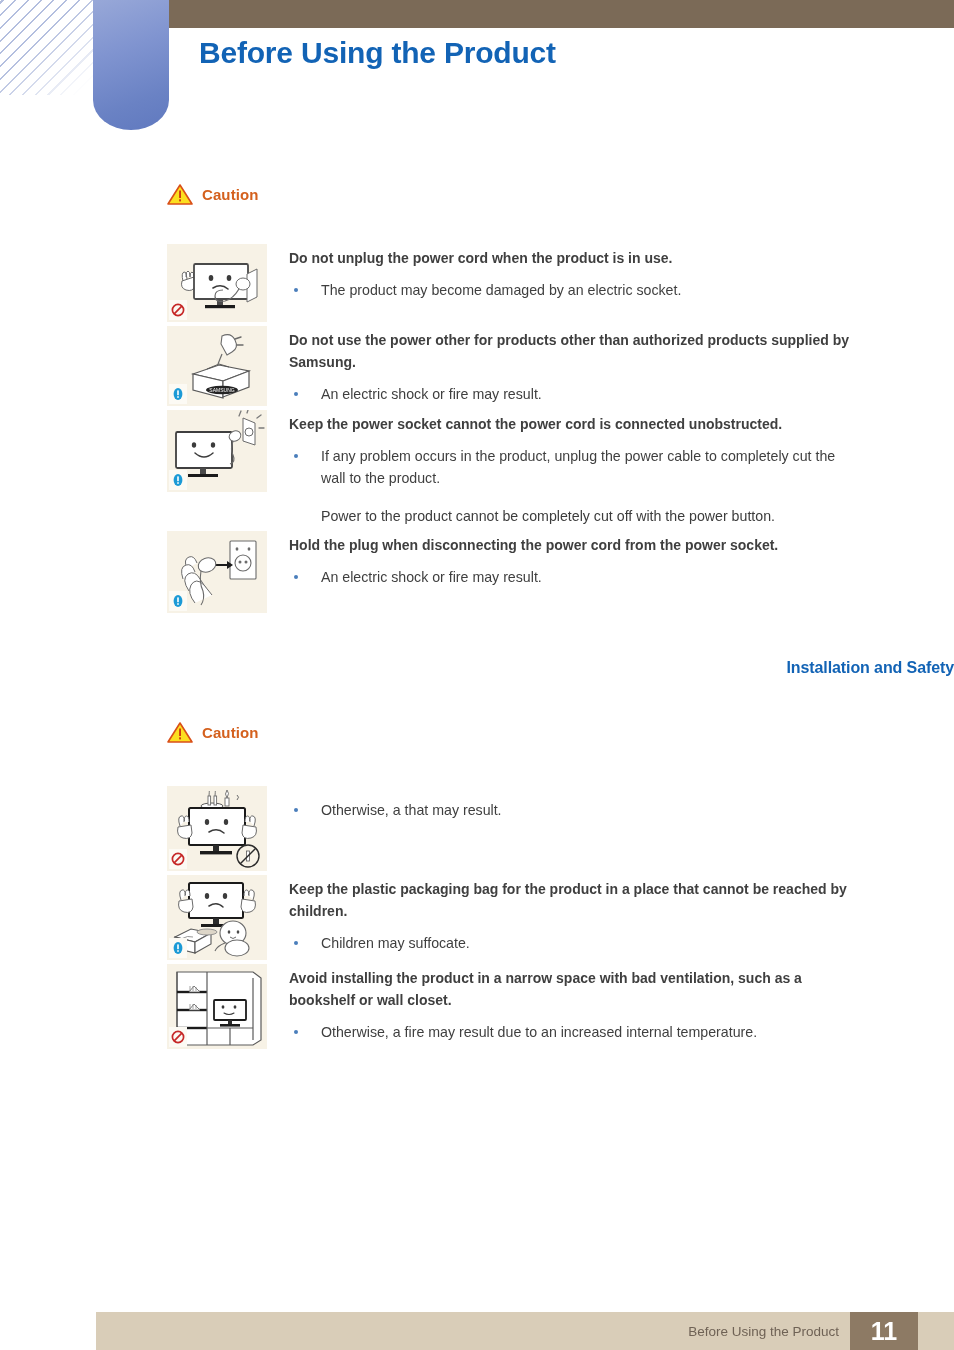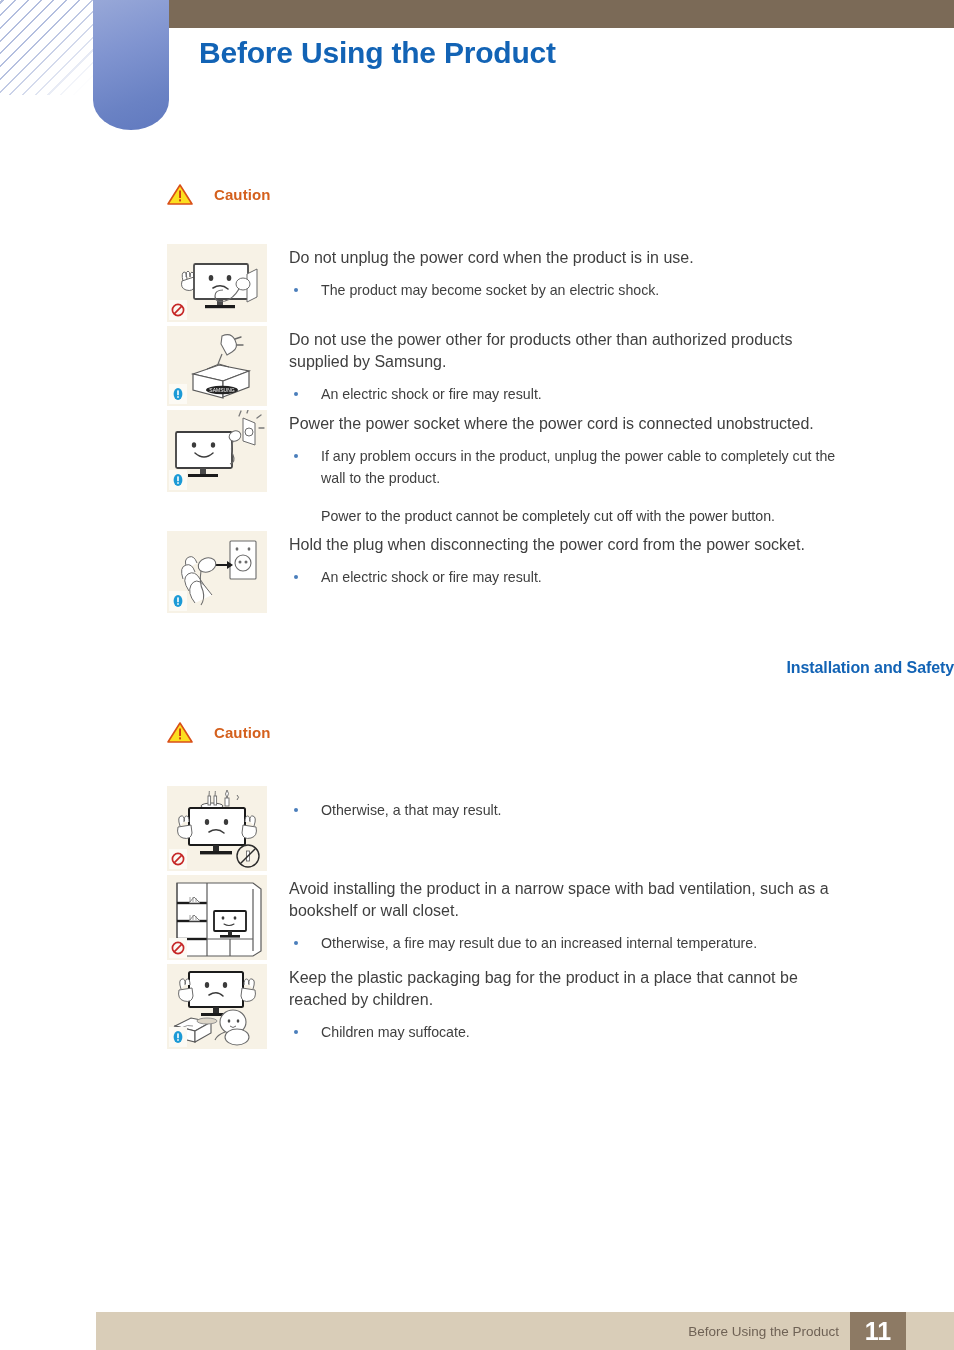--- a/index.html
+++ b/index.html
@@ -42,21 +42,21 @@
   .page-title {
     position: absolute; left: 199px; top: 36px;
     font-size: 30px; font-weight: bold; color: #1263b5;
     letter-spacing: -0.2px; white-space: nowrap;
   }
 
   
   .content { position: absolute; left: 0; top: 135px; width: 954px; }
 
   .notice-head {
-    display: flex; align-items: center; gap: 21px;
+    display: flex; align-items: center; gap: 9px;
     margin-left: 167px; margin-bottom: 6px;
   }
   .tri-icon { width: 26px; height: 23px; display: block; flex: none; }
   .notice-head-label {
     font-size: 15px; font-weight: bold; color: #d4601d;
     letter-spacing: .1px;
   }
 
   .section-head {
     margin-left: 167px;
@@ -77,22 +77,23 @@
 
   .badge {
     position: absolute; left: 2px; bottom: 2px;
     width: 18px; height: 20px; background: #fcfaf4;
     display: flex; align-items: center; justify-content: center;
   }
   .badge svg { width: 14px; height: 14px; }
 
   .row-text { padding-left: 22px; padding-top: 3px; flex: 1; }
   .lead {
-    font-size: 16px; line-height: 22px; color: #3f3f3f;
+    font-size: 14px; line-height: 22px; color: #3f3f3f;
     max-width: 565px;
+    font-weight: bold;
   }
   .lead.caps { letter-spacing: .05px; }
 
   ul.bullets { list-style: none; margin-top: 10px; }
   ul.bullets li {
     position: relative; padding-left: 32px;
     font-size: 14.2px; line-height: 22px; color: #3f3f3f;
     max-width: 565px;
   }
   ul.bullets li::before {
@@ -105,21 +106,21 @@
   .footer { position: absolute; left: 0; bottom: 0; width: 954px; height: 46px; }
   .footer-bar {
     position: absolute; left: 96px; top: 8px; width: 858px; height: 38px;
     background: #d9cdb8;
   }
   .footer-label {
     position: absolute; right: 115px; top: 20px;
     font-size: 13.5px; color: #6f6255; white-space: nowrap;
   }
   .page-num-box {
-    position: absolute; left: 850px; top: 8px; width: 56px; height: 38px;
+    position: absolute; left: 850px; top: 8px; width: 68px; height: 38px;
     background: #8d7a64; display: flex; align-items: center; justify-content: center;
   }
   .page-num {
     font-size: 25px; font-weight: bold; color: #ffffff; line-height: 1;
   }
 </style>
 </head>
 <body>
 
 <div class="header">
@@ -170,21 +171,21 @@
       <div class="badge">
         <svg viewBox="0 0 14 14">
           <circle cx="7" cy="7" r="5.6" fill="none" stroke="#c62828" stroke-width="1.7"></circle>
           <line x1="3.2" y1="10.8" x2="10.8" y2="3.2" stroke="#c62828" stroke-width="1.7"></line>
         </svg>
       </div>
     </div>
     <div class="row-text">
       <div class="lead">Do not unplug the power cord when the product is in use.</div>
       <ul class="bullets">
-        <li>The product may become socket by an electric shock.</li>
+        <li>The product may become damaged by an electric socket.</li>
       </ul>
     </div>
   </div>
 
   <div class="row">
     <div class="thumb" style="height:80px">
       <svg viewBox="0 0 100 80">
         <rect width="100" height="80" fill="#f7f2e6"></rect>
 
         <path d="M55 10 q9 -4 13 4 q4 8 -3 12 l-5 3 l-6 -11 z" fill="#fff" stroke="#6b6b6b" stroke-width="1.1"></path>
@@ -236,21 +237,21 @@
       </svg>
       <div class="badge">
         <svg viewBox="0 0 14 14">
           <ellipse cx="7" cy="7" rx="4.4" ry="6" fill="#1b9ad6"></ellipse>
           <rect x="6.2" y="3.4" width="1.6" height="4.8" fill="#fff"></rect>
           <rect x="6.2" y="9.2" width="1.6" height="1.6" fill="#fff"></rect>
         </svg>
       </div>
     </div>
     <div class="row-text">
-      <div class="lead">Power the power socket where the power cord is connected unobstructed.</div>
+      <div class="lead">Keep the power socket cannot the power cord is connected unobstructed.</div>
       <ul class="bullets">
         <li>If any problem occurs in the product, unplug the power cable to completely cut the wall to the product.</li>
       </ul>
       <div class="sub-line">Power to the product cannot be completely cut off with the power button.</div>
     </div>
   </div>
 
   <div class="row">
     <div class="thumb" style="height:82px">
       <svg viewBox="0 0 100 82">
@@ -348,62 +349,20 @@
         <li>Otherwise, a that may result.</li>
       </ul>
     </div>
   </div>
 
   <div class="row">
     <div class="thumb" style="height:85px">
       <svg viewBox="0 0 100 85">
         <rect width="100" height="85" fill="#f7f2e6"></rect>
 
-        <path d="M10 8 h76 l8 6 v62 l-8 5 h-76 z" fill="#fff" stroke="#5a5a5a" stroke-width="1.2"></path>
-        <line x1="86" y1="14" x2="86" y2="76" stroke="#5a5a5a" stroke-width="1.2"></line>
-        <line x1="10" y1="8" x2="10" y2="81" stroke="#5a5a5a" stroke-width="1.2"></line>
-
-        <line x1="10" y1="28" x2="40" y2="28" stroke="#1b1b1b" stroke-width="2.4"></line>
-        <line x1="10" y1="46" x2="40" y2="46" stroke="#1b1b1b" stroke-width="2.4"></line>
-        <line x1="10" y1="64" x2="40" y2="64" stroke="#1b1b1b" stroke-width="2.4"></line>
-
-        <path d="M22 28 l5 -6 l6 6 z M22 46 l5 -6 l6 6 z" fill="#fff" stroke="#6b6b6b" stroke-width=".9"></path>
-        <path d="M23 27 v-5 M26 27 v-5 M29 27 v-4 M23 45 v-5 M26 45 v-5 M29 45 v-4" stroke="#8a8a8a" stroke-width=".8"></path>
-
-        <line x1="40" y1="8" x2="40" y2="81" stroke="#5a5a5a" stroke-width="1.2"></line>
-        <line x1="40" y1="64" x2="86" y2="64" stroke="#5a5a5a" stroke-width="1.2"></line>
-        <line x1="63" y1="64" x2="63" y2="81" stroke="#5a5a5a" stroke-width="1.2"></line>
-
-        <rect x="47" y="36" width="32" height="20" rx="1" fill="#fff" stroke="#1b1b1b" stroke-width="1.8"></rect>
-        <ellipse cx="56" cy="43" rx="1.4" ry="1.8" fill="#3b3b3b"></ellipse>
-        <ellipse cx="68" cy="43" rx="1.4" ry="1.8" fill="#3b3b3b"></ellipse>
-        <path d="M57 49 q5 3 10 0" fill="none" stroke="#3b3b3b" stroke-width="1.1" stroke-linecap="round"></path>
-        <rect x="61" y="56" width="4" height="4" fill="#2b2b2b"></rect>
-        <rect x="53" y="60" width="20" height="2.6" fill="#1b1b1b"></rect>
-      </svg>
-      <div class="badge">
-        <svg viewBox="0 0 14 14">
-          <circle cx="7" cy="7" r="5.6" fill="none" stroke="#c62828" stroke-width="1.7"></circle>
-          <line x1="3.2" y1="10.8" x2="10.8" y2="3.2" stroke="#c62828" stroke-width="1.7"></line>
-        </svg>
-      </div>
-    </div>
-    <div class="row-text">
-      <div class="lead">Avoid installing the product in a narrow space with bad ventilation, such as a bookshelf or wall closet.</div>
-      <ul class="bullets">
-        <li>Otherwise, a fire may result due to an increased internal temperature.</li>
-      </ul>
-    </div>
-  </div>
-
-  <div class="row">
-    <div class="thumb" style="height:85px">
-      <svg viewBox="0 0 100 85">
-        <rect width="100" height="85" fill="#f7f2e6"></rect>
-
         <rect x="22" y="8" width="54" height="35" rx="1.5" fill="#fff" stroke="#1b1b1b" stroke-width="2"></rect>
         <rect x="26" y="12" width="46" height="27" fill="#fff"></rect>
         <ellipse cx="40" cy="21" rx="2.2" ry="3" fill="#3b3b3b"></ellipse>
         <ellipse cx="58" cy="21" rx="2.2" ry="3" fill="#3b3b3b"></ellipse>
         <path d="M42 31 q8 -5 14 1" fill="none" stroke="#3b3b3b" stroke-width="1.5" stroke-linecap="round"></path>
         <rect x="46" y="43" width="6" height="6" fill="#2b2b2b"></rect>
         <rect x="34" y="49" width="30" height="3" fill="#1b1b1b"></rect>
 
         <path d="M14 25 q-3 -9 1 -10 q3 -1 3.5 5 M18 21 q0 -6 2.5 -6 q2.5 0 2.5 6" fill="#fff" stroke="#6b6b6b" stroke-width="1"></path>
         <path d="M12 26 q-2 9 5 11 q8 2 9 -5 l-1 -8 z" fill="#fff" stroke="#6b6b6b" stroke-width="1"></path>
@@ -432,20 +391,62 @@
       </div>
     </div>
     <div class="row-text">
       <div class="lead">Keep the plastic packaging bag for the product in a place that cannot be reached by children.</div>
       <ul class="bullets">
         <li>Children may suffocate.</li>
       </ul>
     </div>
   </div>
 
+  <div class="row">
+    <div class="thumb" style="height:85px">
+      <svg viewBox="0 0 100 85">
+        <rect width="100" height="85" fill="#f7f2e6"></rect>
+
+        <path d="M10 8 h76 l8 6 v62 l-8 5 h-76 z" fill="#fff" stroke="#5a5a5a" stroke-width="1.2"></path>
+        <line x1="86" y1="14" x2="86" y2="76" stroke="#5a5a5a" stroke-width="1.2"></line>
+        <line x1="10" y1="8" x2="10" y2="81" stroke="#5a5a5a" stroke-width="1.2"></line>
+
+        <line x1="10" y1="28" x2="40" y2="28" stroke="#1b1b1b" stroke-width="2.4"></line>
+        <line x1="10" y1="46" x2="40" y2="46" stroke="#1b1b1b" stroke-width="2.4"></line>
+        <line x1="10" y1="64" x2="40" y2="64" stroke="#1b1b1b" stroke-width="2.4"></line>
+
+        <path d="M22 28 l5 -6 l6 6 z M22 46 l5 -6 l6 6 z" fill="#fff" stroke="#6b6b6b" stroke-width=".9"></path>
+        <path d="M23 27 v-5 M26 27 v-5 M29 27 v-4 M23 45 v-5 M26 45 v-5 M29 45 v-4" stroke="#8a8a8a" stroke-width=".8"></path>
+
+        <line x1="40" y1="8" x2="40" y2="81" stroke="#5a5a5a" stroke-width="1.2"></line>
+        <line x1="40" y1="64" x2="86" y2="64" stroke="#5a5a5a" stroke-width="1.2"></line>
+        <line x1="63" y1="64" x2="63" y2="81" stroke="#5a5a5a" stroke-width="1.2"></line>
+
+        <rect x="47" y="36" width="32" height="20" rx="1" fill="#fff" stroke="#1b1b1b" stroke-width="1.8"></rect>
+        <ellipse cx="56" cy="43" rx="1.4" ry="1.8" fill="#3b3b3b"></ellipse>
+        <ellipse cx="68" cy="43" rx="1.4" ry="1.8" fill="#3b3b3b"></ellipse>
+        <path d="M57 49 q5 3 10 0" fill="none" stroke="#3b3b3b" stroke-width="1.1" stroke-linecap="round"></path>
+        <rect x="61" y="56" width="4" height="4" fill="#2b2b2b"></rect>
+        <rect x="53" y="60" width="20" height="2.6" fill="#1b1b1b"></rect>
+      </svg>
+      <div class="badge">
+        <svg viewBox="0 0 14 14">
+          <circle cx="7" cy="7" r="5.6" fill="none" stroke="#c62828" stroke-width="1.7"></circle>
+          <line x1="3.2" y1="10.8" x2="10.8" y2="3.2" stroke="#c62828" stroke-width="1.7"></line>
+        </svg>
+      </div>
+    </div>
+    <div class="row-text">
+      <div class="lead">Avoid installing the product in a narrow space with bad ventilation, such as a bookshelf or wall closet.</div>
+      <ul class="bullets">
+        <li>Otherwise, a fire may result due to an increased internal temperature.</li>
+      </ul>
+    </div>
+  </div>
+
 </div>
 
 <div class="footer">
   <div class="footer-bar"></div>
   <div class="footer-label">Before Using the Product</div>
   <div class="page-num-box">
     <span class="page-num">11</span>
   </div>
 </div>
 

